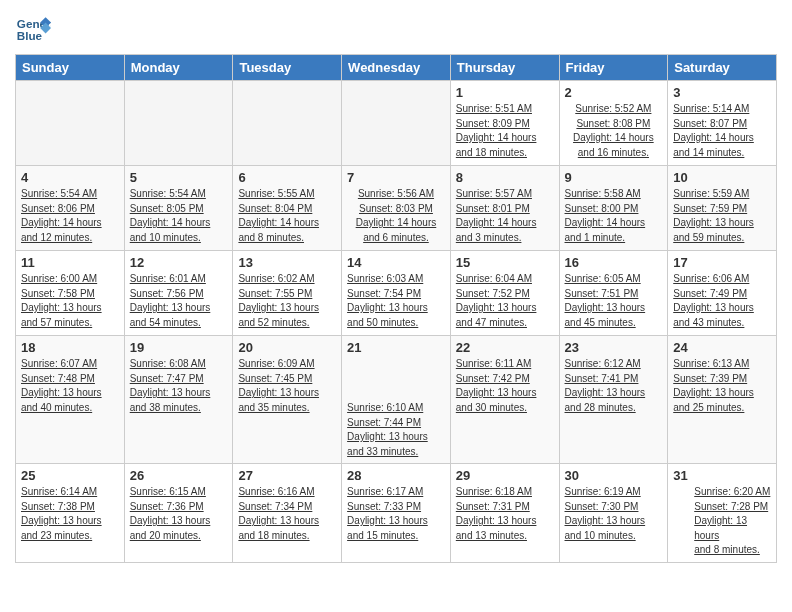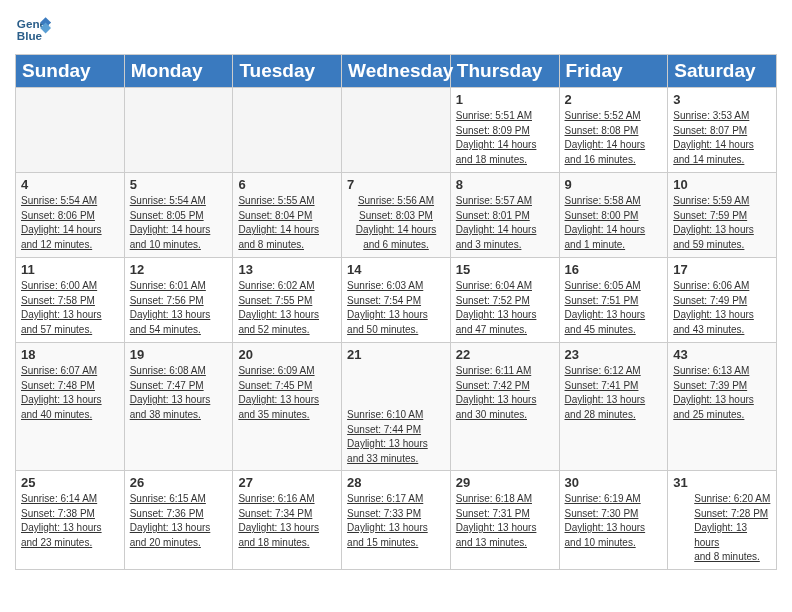--- a/index.html
+++ b/index.html
@@ -40,21 +40,21 @@
     table {
       width: 100%;
       border-collapse: collapse;
       table-layout: fixed;
     }
     th {
       background-color: #3a7abf;
       color: white;
       text-align: left;
       padding: 5px 6px;
-      font-size: 19px;
+      font-size: 13px;
       font-weight: bold;
       border: 1px solid #ccc;
     }
     td {
       border: 1px solid #ccc;
       vertical-align: top;
       padding: 4px 5px;
       height: 85px;
       font-size: 10.5px;
       color: #333;
@@ -120,28 +120,28 @@
         <td class="empty"></td>
         <td>
           <div class="day-number">1</div>
           <div class="day-info" style="white-space: pre-line;">Sunrise: 5:51 AM
 Sunset: 8:09 PM
 Daylight: 14 hours
 and 18 minutes.</div>
         </td>
         <td>
           <div class="day-number">2</div>
-          <div class="day-info" style="white-space: pre-line;">Sunrise: 5:52 AM
+          <div class="day-info" style="white-space: pre-line; text-align: center;">Sunrise: 5:52 AM
 Sunset: 8:08 PM
 Daylight: 14 hours
 and 16 minutes.</div>
         </td>
         <td>
           <div class="day-number">3</div>
-          <div class="day-info" style="white-space: pre-line;">Sunrise: 3:53 AM
+          <div class="day-info" style="white-space: pre-line;">Sunrise: 5:14 AM
 Sunset: 8:07 PM
 Daylight: 14 hours
 and 14 minutes.</div>
         </td>
       </tr>
       <tr>
         <td>
           <div class="day-number">4</div>
           <div class="day-info" style="white-space: pre-line;">Sunrise: 5:54 AM
 Sunset: 8:06 PM
@@ -279,21 +279,21 @@
 and 30 minutes.</div>
         </td>
         <td>
           <div class="day-number">23</div>
           <div class="day-info" style="white-space: pre-line;">Sunrise: 6:12 AM
 Sunset: 7:41 PM
 Daylight: 13 hours
 and 28 minutes.</div>
         </td>
         <td>
-          <div class="day-number">43</div>
+          <div class="day-number">24</div>
           <div class="day-info" style="white-space: pre-line;">Sunrise: 6:13 AM
 Sunset: 7:39 PM
 Daylight: 13 hours
 and 25 minutes.</div>
         </td>
       </tr>
       <tr>
         <td>
           <div class="day-number">25</div>
           <div class="day-info" style="white-space: pre-line;">Sunrise: 6:14 AM

